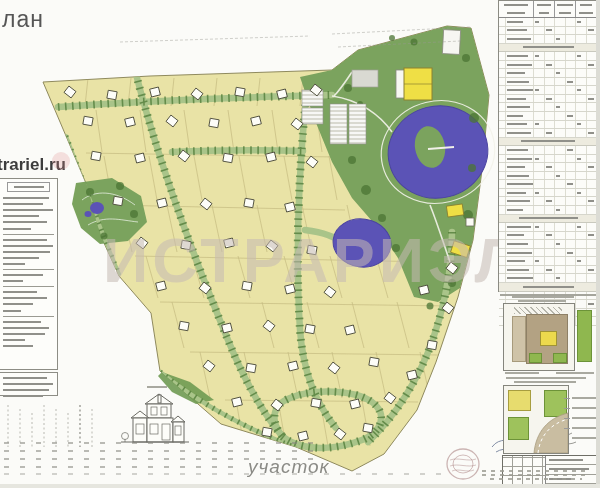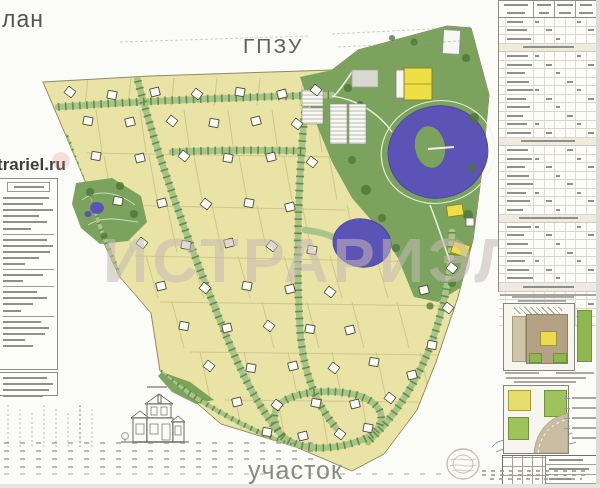--- a/index.html
+++ b/index.html
@@ -3,21 +3,21 @@
 <meta charset="utf-8">
 <style>
   html,body{margin:0;padding:0;background:#e8e8e2;}
   .page{position:relative;width:600px;height:488px;background:#fbfbf8;overflow:hidden;
         font-family:"Liberation Sans",sans-serif;}
   .abs{position:absolute;}
   svg{position:absolute;left:0;top:0;z-index:1;}
 
   .corner-label{left:2px;top:6px;font-size:23px;color:#565656;z-index:6;letter-spacing:1px;}
   .doc-label{left:243px;top:34px;font-size:21px;color:#606060;z-index:6;letter-spacing:2px;}
-  .bottom-label{left:248px;top:456px;font-size:25px;color:#8b8b86;z-index:6;letter-spacing:1px;font-weight:500;}
+  .bottom-label{left:248px;top:456px;font-size:19px;color:#8b8b86;z-index:6;letter-spacing:1px;font-weight:500;font-style:italic;}
   .wm-site{left:-3px;top:155px;font-size:17px;font-weight:bold;color:#3d3d3d;z-index:7;}
   .wm-brand{left:103px;top:224px;font-size:63px;font-weight:bold;z-index:4;
             letter-spacing:4px;white-space:nowrap;opacity:.55;}
   .wm-blob{left:52px;top:152px;width:18px;height:18px;border-radius:50%;
            background:rgba(225,140,140,.25);z-index:7;}
 
   
   .legend{left:-6px;top:178px;width:64px;height:192px;background:#fdfdfa;
           border:1px solid #8d8d85;z-index:6;box-sizing:border-box;padding:2px 3px 0 8px;}
   .legend2{left:-6px;top:372px;width:64px;height:24px;background:#fdfdfa;
@@ -337,21 +337,20 @@
 
     <g fill="none" stroke="#5a6a8a" stroke-width="1" opacity="0.75">
       <path d="M492,447 C500,436 510,444 516,434 C522,428 530,436 538,430"></path>
       <path d="M496,452 C506,446 514,452 524,444"></path>
       <path d="M548,438 C556,433 564,438 572,433" stroke="#7a7a74"></path>
       <path d="M552,446 C560,442 568,446 576,442" stroke="#7a7a74"></path>
     </g>
   </svg>
 
   <div class="abs corner-label">лан</div>
-  <div class="abs doc-label">ГПЗУ</div>
   <div class="abs bottom-label">участок</div>
   <div class="abs wm-site">trariel.ru</div>
   <div class="abs wm-brand" style="color: rgb(198, 186, 180);">ИСТРАРИЭЛ</div>
   <div class="abs wm-blob"></div>
 
   <div class="abs legend">
     <div id="legend-lines">
         <div class="leg-head">
           <span class="bar" style="width:30px"></span>
         </div>

